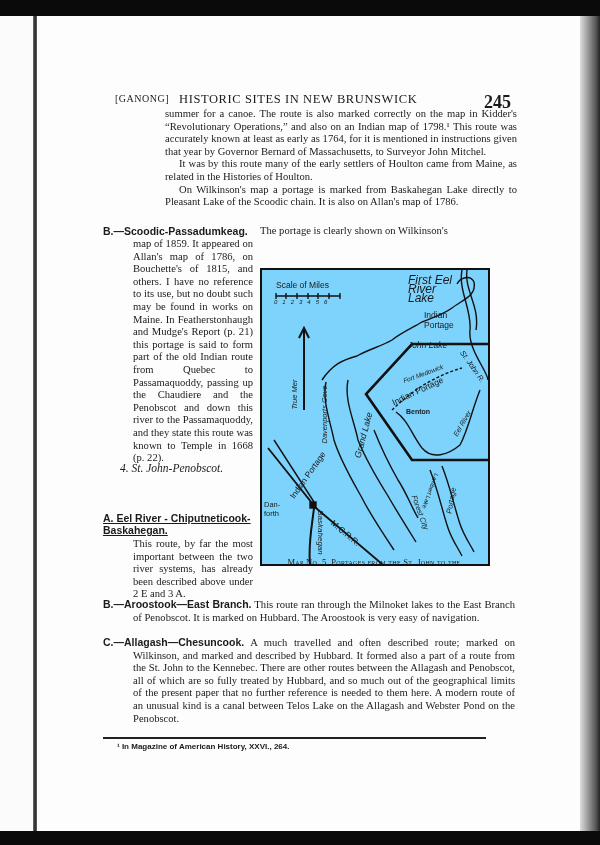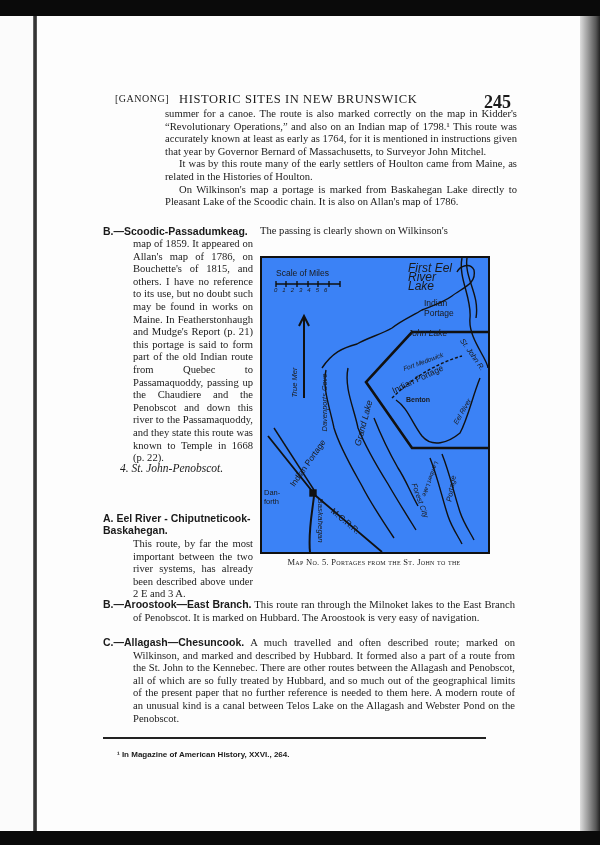--- a/index.html
+++ b/index.html
@@ -24,32 +24,32 @@
   .text { position: absolute; font-size: 10.6px; line-height: 12.6px; text-align: justify; }
   .p1 { left: 133px; top: 108px; width: 352px; margin-left: 32px; }
   .indent { text-indent: 14px; }
   .heading-b { position: absolute; left: 103px; top: 225px; font-size: 10.6px; }
   .heading-b b { font-family: "Liberation Sans", "DejaVu Sans", sans-serif; font-size: 10.5px; }
   .heading-b-tail { position: absolute; left: 260px; top: 225px; width: 225px; font-size: 10.6px; text-align: justify; }
   .narrow { left: 133px; top: 238px; width: 120px; text-align: justify; }
 
   .section-title { position: absolute; left: 120px; top: 462px; font-style: italic; font-size: 11.5px; }
   .item-a-head { position: absolute; left: 103px; top: 512px; font-size: 10.6px; width: 150px; }
-  .item-a-head b { font-family: "Liberation Sans", "DejaVu Sans", sans-serif; font-size: 10.5px; }
+  .item-a-head b { font-family: "Liberation Sans", "DejaVu Sans", sans-serif; font-size: 10.5px; text-decoration: underline; }
   .item-a { left: 133px; top: 525px; width: 120px; }
   .bold-sans { font-family: "Liberation Sans", "DejaVu Sans", sans-serif; font-weight: bold; font-size: 10.5px; margin-top: 44px; }
 
   .item-b { position: absolute; left: 103px; top: 598px; width: 382px; font-size: 10.6px; line-height: 12.6px; text-align: justify; }
   .item-c { position: absolute; left: 103px; top: 636px; width: 382px; font-size: 10.6px; line-height: 12.6px; text-align: justify; }
   .hang { padding-left: 30px; text-indent: -30px; }
 
   .footnote-rule { position: absolute; left: 103px; top: 737px; width: 383px; height: 2px; background: #222; }
-  .footnote { position: absolute; left: 117px; top: 742px; font-size: 8px; font-weight: bold; font-family: "Liberation Sans", "DejaVu Sans", sans-serif; margin-top: 8px; }
+  .footnote { position: absolute; left: 117px; top: 742px; font-size: 8px; font-weight: bold; font-family: "Liberation Sans", "DejaVu Sans", sans-serif; }
 
-  .map { position: absolute; left: 260px; top: 256px; width: 226px; height: 294px; border: 2px solid #111; background: #3b82f6; }
+  .map { position: absolute; left: 260px; top: 268px; width: 226px; height: 294px; border: 2px solid #111; background: #7dd3fc; }
   .map svg { position: absolute; left: 0; top: 0; }
   .map-label { position: absolute; font-style: italic; font-size: 9px; white-space: nowrap; font-family: "Liberation Sans", "DejaVu Sans", sans-serif; }
   .caption { position: absolute; left: 258px; top: 557px; width: 232px; text-align: center; font-size: 8.5px; line-height: 11px; font-weight: normal; letter-spacing: 0.3px; font-variant: small-caps; }
 </style>
 </head>
 <body>
 
 <div class="top-border"></div>
 <div class="left-margin"></div>
 <div class="gutter-line"></div>
@@ -65,21 +65,21 @@
 
 <div class="text p1">
   <div>summer for a canoe. The route is also marked correctly on the map in Kidder's “Revolutionary Operations,” and also on an Indian map of 1798.¹ This route was accurately known at least as early as 1764, for it is mentioned in instructions given that year by Governor Bernard of Massachusetts, to Surveyor John Mitchel.</div>
   <div class="indent">It was by this route many of the early settlers of Houlton came from Maine, as related in the Histories of Houlton.</div>
   <div class="indent">On Wilkinson's map a portage is marked from Baskahegan Lake directly to Pleasant Lake of the Scoodic chain. It is also on Allan's map of 1786.</div>
 </div>
 
 <div class="heading-b">
   <b>B.—Scoodic-Passadumkeag.</b>
 </div>
-<div class="heading-b-tail">The passing is clearly shown on Wilkinson's</div>
+<div class="heading-b-tail">The portage is clearly shown on Wilkinson's</div>
 <div class="text narrow">map of 1859. It appeared on Allan's map of 1786, on Bouchette's of 1815, and others. I have no reference to its use, but no doubt such may be found in works on Maine. In Featherstonhaugh and Mudge's Report (p. 21) this portage is said to form part of the old Indian route from Quebec to Passamaquoddy, passing up the Chaudiere and the Penobscot and down this river to the Passamaquoddy, and they state this route was known to Temple in 1668 (p. 22).</div>
 
 <div class="section-title">4. St. John-Penobscot.</div>
 
 <div class="item-a-head">
   <b>A. Eel River - Chiputneticook-Baskahegan.</b>
 </div>
 <div class="text item-a" style="top:538px">This route, by far the most important between the two river systems, has already been described above under 2 E and 3 A.</div>
 
 <div class="item-b hang">

